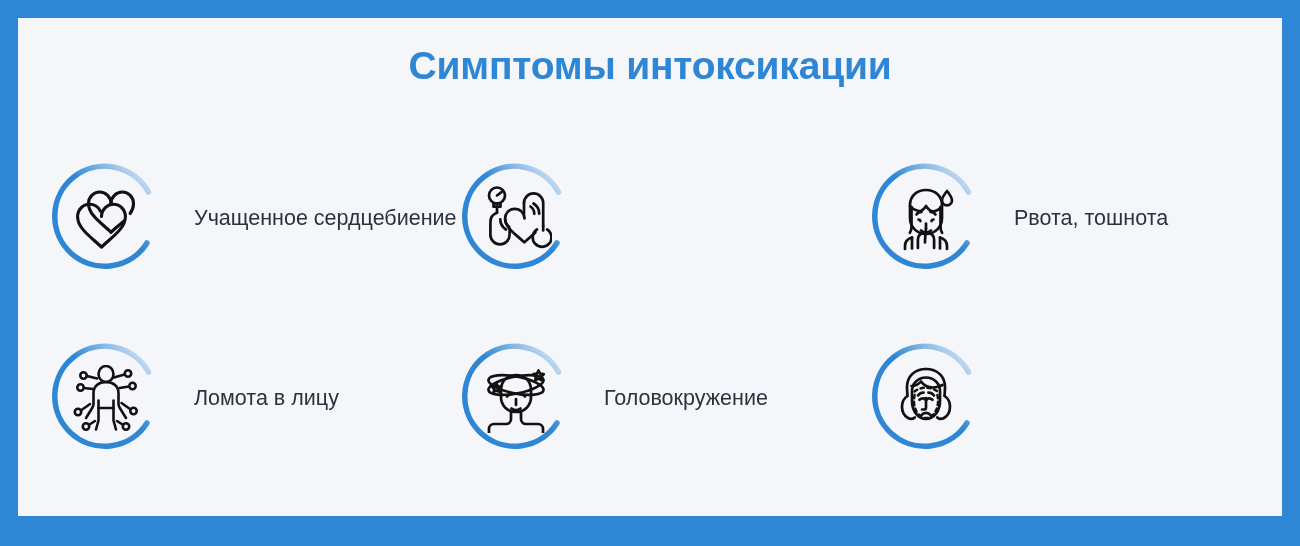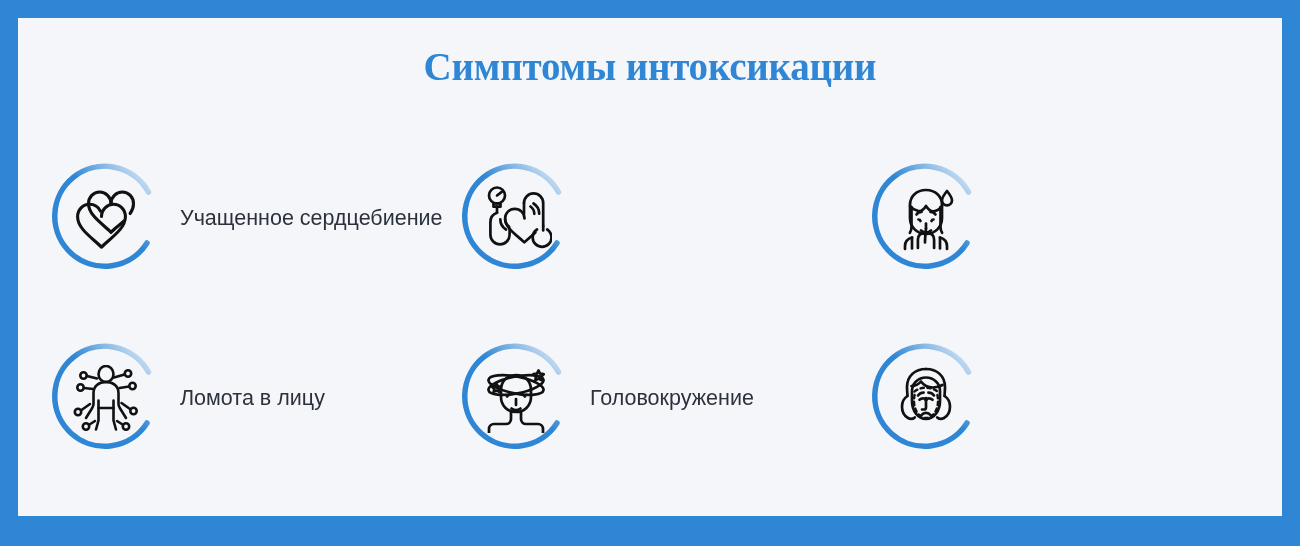--- a/index.html
+++ b/index.html
@@ -42,38 +42,37 @@
     position: absolute;
     top: 26px;
     left: 0;
     width: 100%;
     text-align: center;
     color: #2E86D4;
     font-size: 39px;
     font-weight: bold;
     letter-spacing: -0.2px;
     white-space: nowrap;
-    font-family: Liberation Serif, serif;
   }
 
   
   #symptom-grid {
     position: absolute;
     top: 110px;
     left: 32px;
     width: 1218px;
     display: grid;
     grid-template-columns: 410px 410px 398px;
     grid-template-rows: 180px 180px;
   }
 
   .symptom-item {
     display: flex;
     align-items: center;
-    gap: 12px;
+    gap: 26px;
   }
 
   
   .icon-badge {
     position: relative;
     flex: 0 0 auto;
     width: 118px;
     height: 146px;
     display: flex;
     align-items: center;
@@ -194,20 +193,21 @@
               <path d="M31.5 48.5c-2.2 1.2-3.6 3.2-3.6 6.5v8"></path>
               <path d="M40.5 48.5c2.2 1.2 3.6 3.2 3.6 6.5v8"></path>
               <path d="M22 52.5c-4.5 1.3-7 4-7 8.5v3"></path>
               <path d="M50 52.5c4.5 1.3 7 4 7 8.5v3"></path>
               <path d="M22 52.5v11"></path>
               <path d="M50 52.5v11"></path>
               <path d="M57 6c0 0-5 6.2-5 9.3 0 2.8 2.2 5 5 5s5-2.2 5-5C62 12.2 57 6 57 6z"></path>
             </g>
           </svg>
         </div>
+        <div class="symptom-label">Рвота, тошнота</div>
       </div>
 
       <div class="symptom-item">
         <div class="icon-badge">
           <svg class="ring" viewBox="0 0 112 112">
             <defs>
               <linearGradient id="g4" x1="0" y1="1" x2="1" y2="0">
                 <stop offset="0.55" stop-color="#2E86D4"></stop>
                 <stop offset="1" stop-color="#2E86D4" stop-opacity="0.06"></stop>
               </linearGradient>

